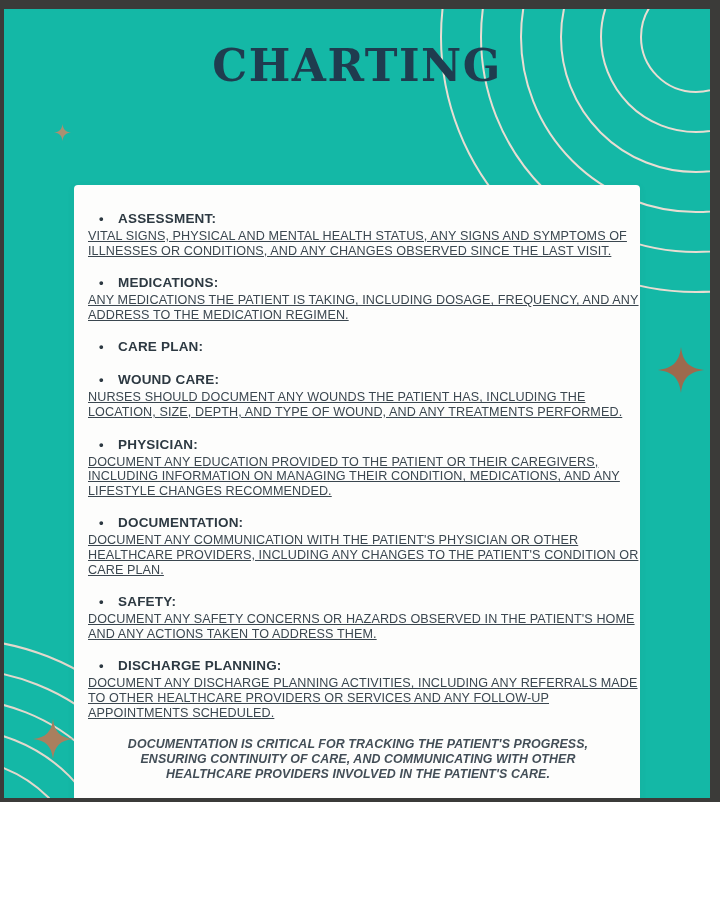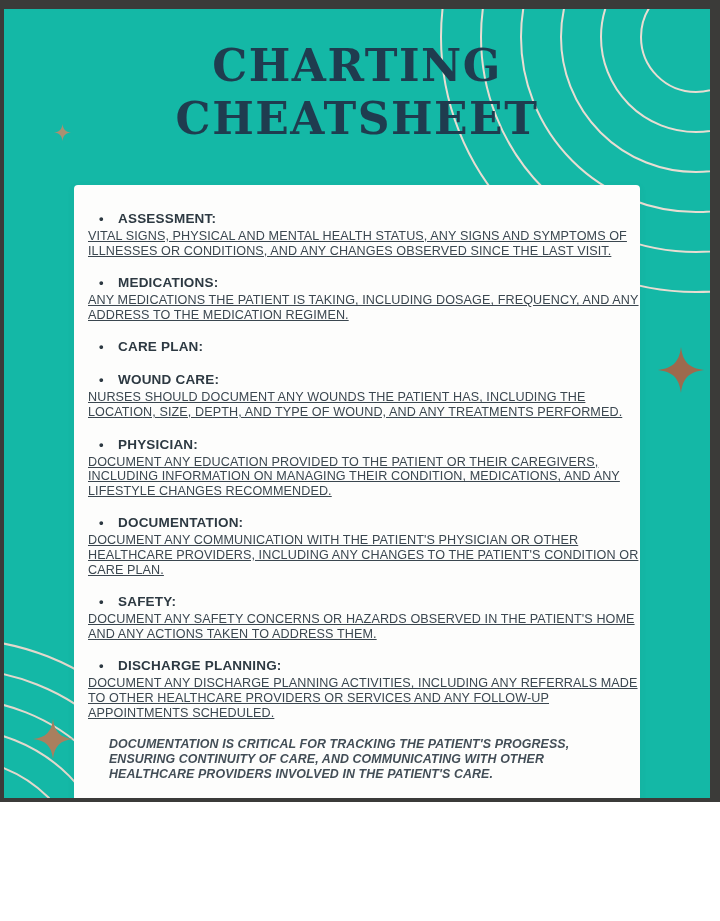--- a/index.html
+++ b/index.html
@@ -74,21 +74,21 @@
     font-size: 12.6px;
     line-height: 14.6px;
     letter-spacing: 0.1px;
     width: 552px;
     text-decoration: underline;
   }
 
   .footer-note {
     margin: 13px auto 0 auto;
     width: 498px;
-    text-align: left;
+    text-align: center;
     font-style: italic;
     font-weight: bold;
     color: #434e57;
     font-size: 12.4px;
     line-height: 15px;
     letter-spacing: 0.1px;
   }
 
   .sparkle {
     position: absolute;
@@ -141,21 +141,20 @@
   </svg>
   <svg class="sparkle sparkle-right" viewBox="0 0 40 40" xmlns="http://www.w3.org/2000/svg" aria-hidden="true">
     <path fill="#9d6a4d" d="M20 0 C21.6 13 27 18.4 40 20 C27 21.6 21.6 27 20 40 C18.4 27 13 21.6 0 20 C13 18.4 18.4 13 20 0 Z"></path>
   </svg>
   <svg class="sparkle sparkle-bottom-left" viewBox="0 0 40 40" xmlns="http://www.w3.org/2000/svg" aria-hidden="true">
     <path fill="#a97f5e" d="M20 0 C21.6 13 27 18.4 40 20 C27 21.6 21.6 27 20 40 C18.4 27 13 21.6 0 20 C13 18.4 18.4 13 20 0 Z"></path>
   </svg>
 
   <div class="page-title">
     <div>CHARTING</div>
-    <div>CHEATSHEET</div>
   </div>
 
   <div class="card">
 
     <div class="section">
       <div class="section-heading">
         <span class="bullet">•</span>
         <span>ASSESSMENT:</span>
       </div>
       <div class="section-body">VITAL SIGNS, PHYSICAL AND MENTAL HEALTH STATUS, ANY SIGNS AND SYMPTOMS OF ILLNESSES OR CONDITIONS, AND ANY CHANGES OBSERVED SINCE THE LAST VISIT.</div>

